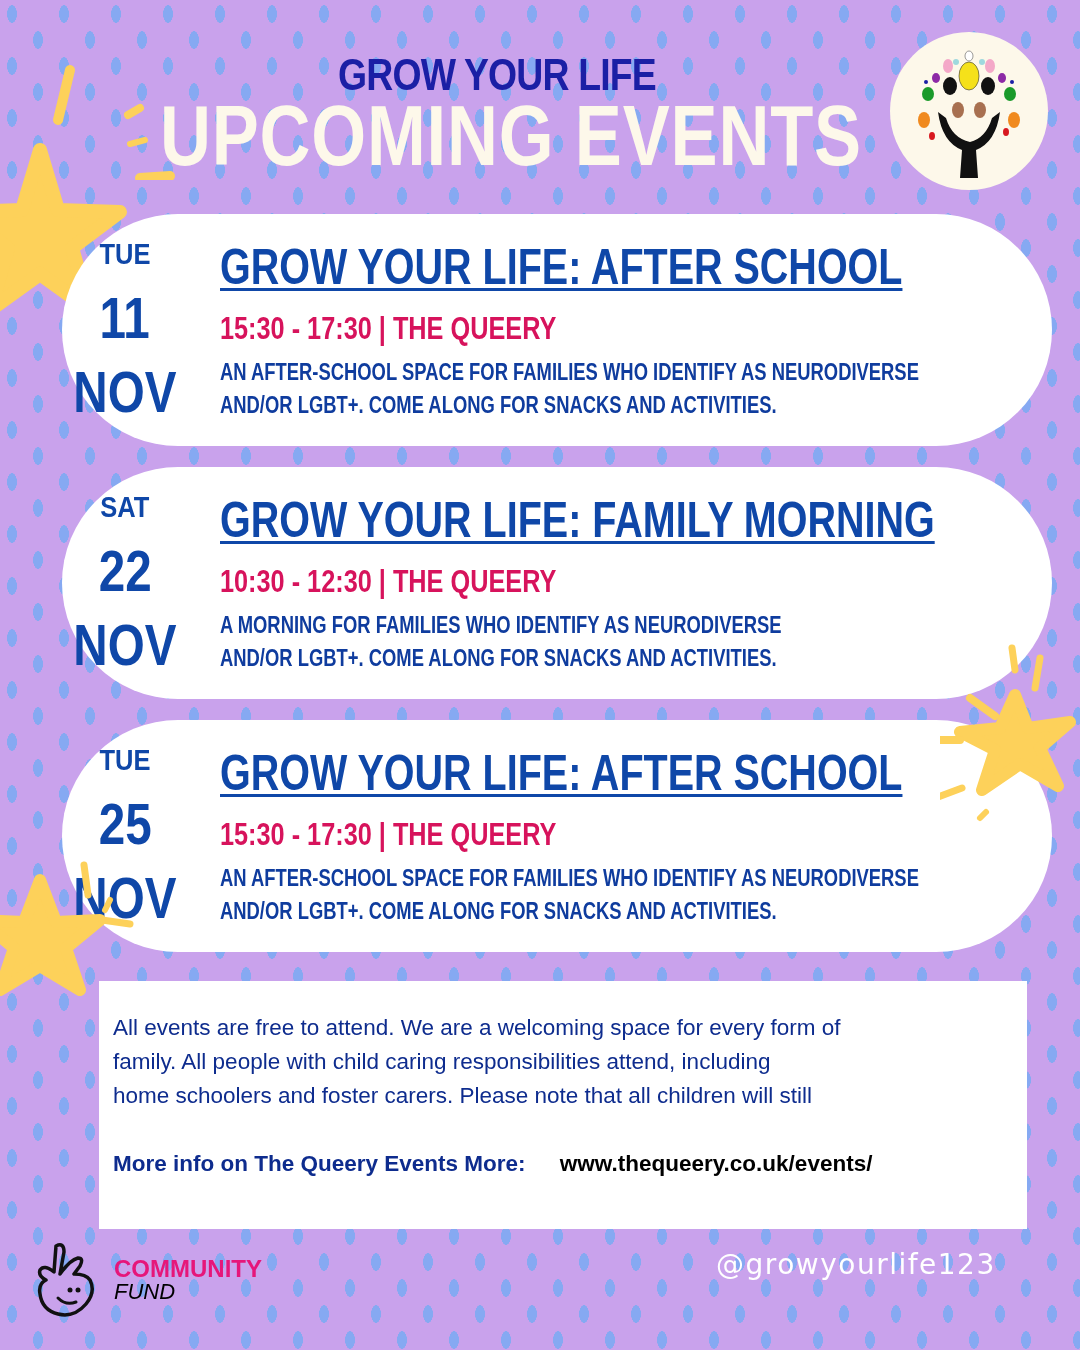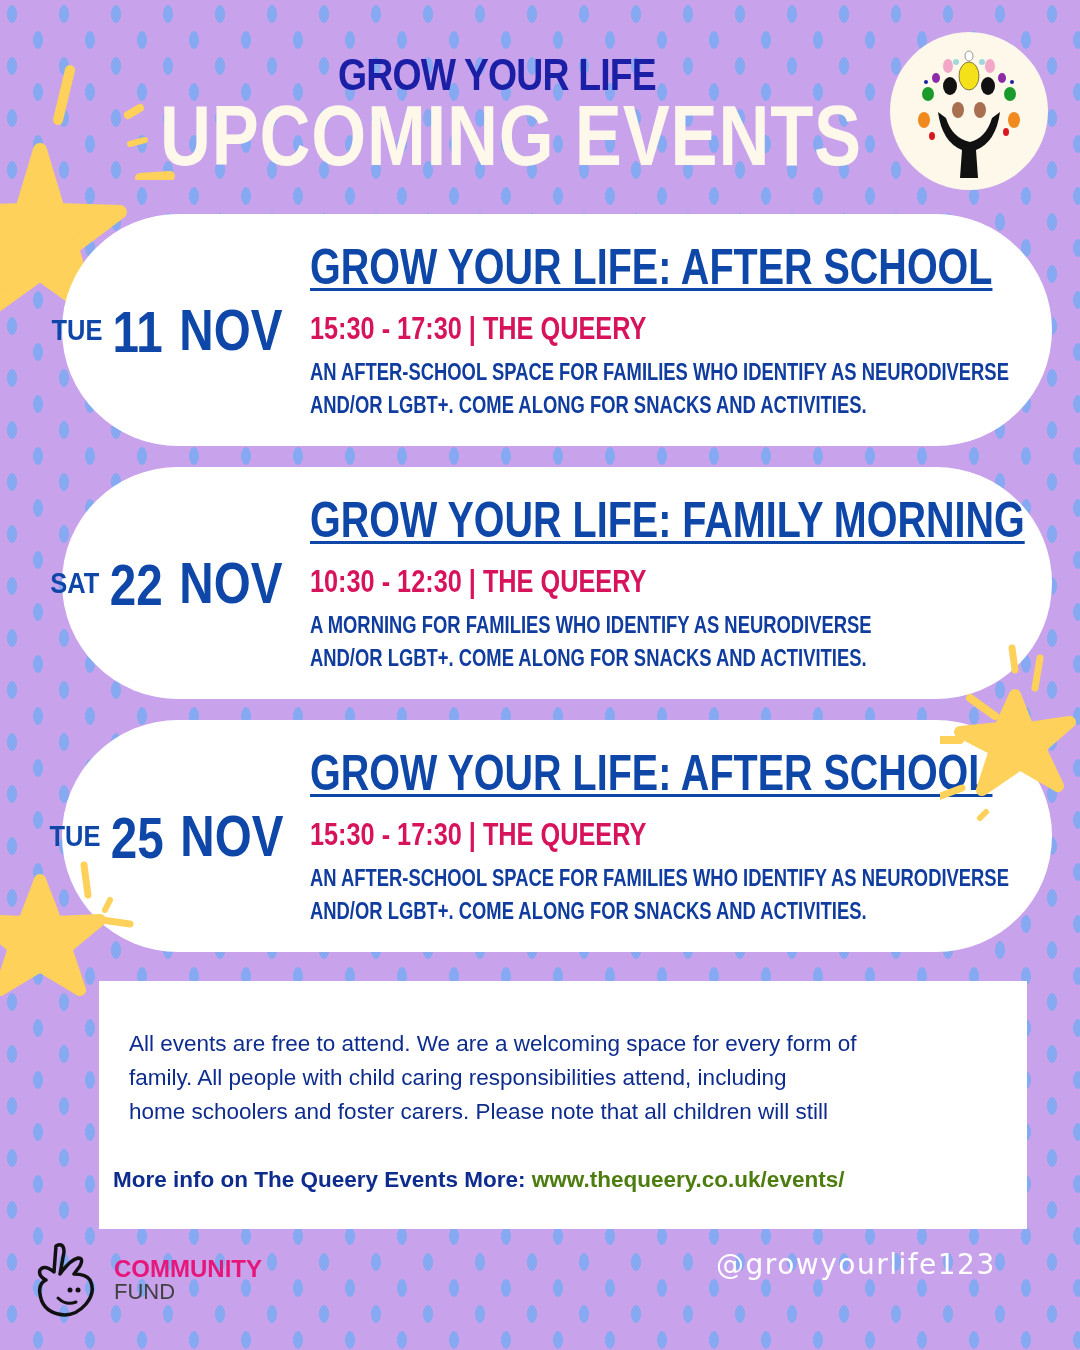--- a/index.html
+++ b/index.html
@@ -33,22 +33,22 @@
   
   .star { position: absolute; }
 
   
   .event-card {
     position: absolute; left: 62px; width: 990px; height: 232px;
     background: #ffffff; border-radius: 116px;
     display: flex; align-items: stretch;
   }
   .date-col {
-    width: 216px; display: flex; flex-direction: row; align-items: center; justify-content: center;
-    color: #0f47a8; font-family: "Liberation Sans", sans-serif; font-weight: bold;
+    width: 216px; display: flex; flex-direction: column; align-items: center; justify-content: center;
+    color: #0f47a8; font-family: "Liberation Sans", sans-serif; font-weight: bold; gap: 16px;
   }
   .date-dow { font-size: 30px; line-height: 1; transform: scaleX(0.85); }
   .date-day { font-size: 58px; line-height: 1; margin-top: 4px; transform: scaleX(0.82); }
   .date-mon { font-size: 58px; line-height: 1; transform: scaleX(0.82); }
   .divider { width: 3px; background: #d7135c; }
   .details { flex: 1; padding: 28px 0 0 32px; font-family: "Liberation Sans", sans-serif; font-weight: bold; }
   .event-title {
     font-size: 50px; line-height: 1; color: #0f47a8; text-decoration: underline; text-decoration-thickness: 3px;
     text-underline-offset: 4px; white-space: nowrap; transform: scaleX(0.79); transform-origin: left;
   }
@@ -60,29 +60,29 @@
     margin-top: 12px; font-size: 23px; line-height: 33px; color: #0f3c9e; white-space: nowrap;
     transform: scaleX(0.8); transform-origin: left;
   }
 
   
   .info-box {
     position: absolute; left: 99px; top: 981px; width: 928px; height: 248px; background: #ffffff;
     box-sizing: border-box; padding: 30px 14px 0 14px;
     font-family: "Liberation Sans", sans-serif; color: #0e2c8e;
   }
-  .info-text { font-size: 22.5px; line-height: 34px; margin: 16px; }
+  .info-text { font-size: 22.5px; line-height: 34px; margin: 0; }
   .info-more { font-size: 22.5px; line-height: 34px; margin: 34px 0 0 0; font-weight: bold; color: #0e2c8e; }
-  .info-link { color: #4d7c0f; font-weight: bold; text-decoration: none; }
+  .info-link { color: #000000; font-weight: bold; text-decoration: none; margin-left: 28px; }
 
   
   .fund-logo { position: absolute; left: 34px; top: 1240px; display: flex; align-items: center; }
   .fund-text { margin-left: 8px; font-family: "Liberation Sans", sans-serif; line-height: 1; }
   .fund-line1 { color: #e6167a; font-weight: bold; font-size: 24px; }
-  .fund-line2 { color: #404040; font-size: 22px; }
+  .fund-line2 { color: #000000; font-size: 22px; font-style: italic; }
   .social {
     position: absolute; left: 716px; top: 1248px; font-family: "DejaVu Sans", sans-serif; font-size: 28px;
     color: #ffffff; letter-spacing: 1.5px;
   }
 </style>
 </head>
 <body>
 
 <svg class="star" style="left:-20px;top:140px" width="200" height="200" viewBox="0 0 200 200">
   <path d="M60 10 L78 70 L140 72 L92 108 L110 170 L60 134 L10 170 L28 108 L-20 72 L42 70 Z" fill="#fdd15a" stroke="#fdd15a" stroke-width="14" stroke-linejoin="round"></path>

